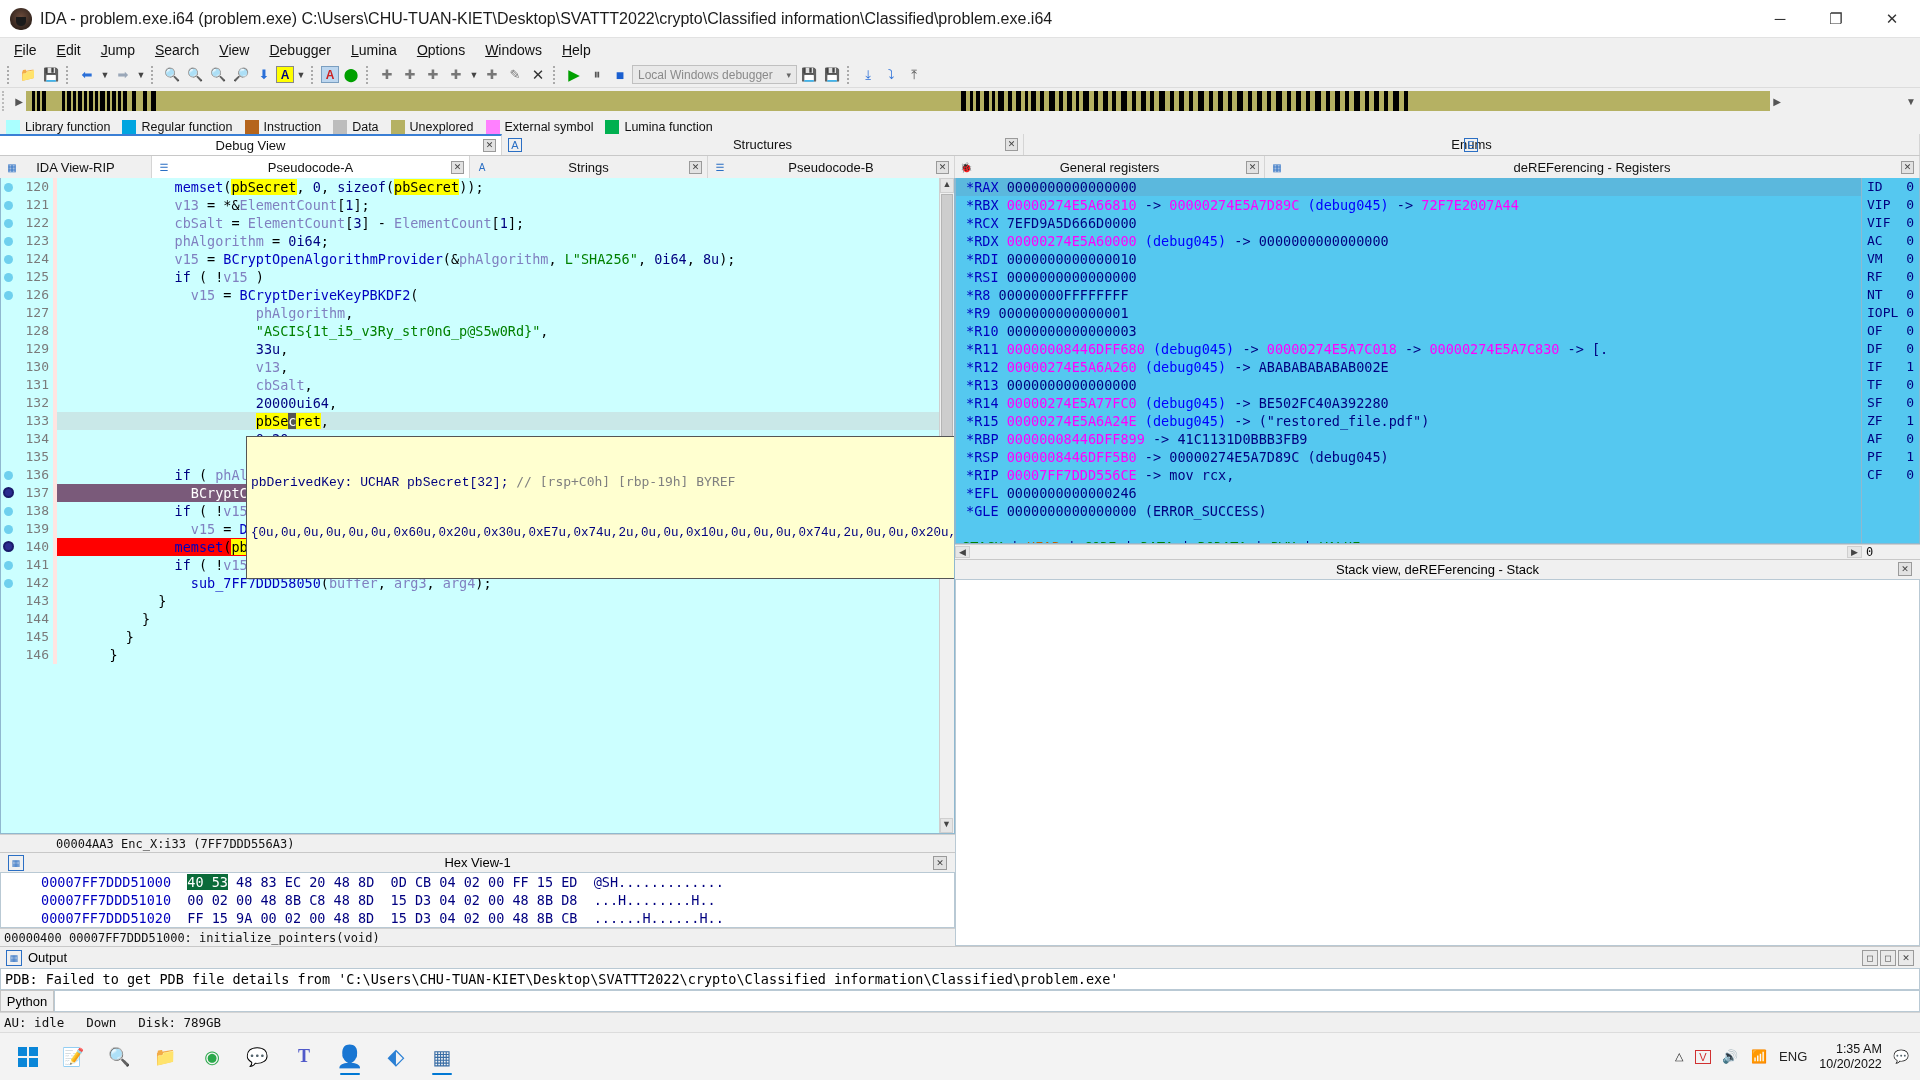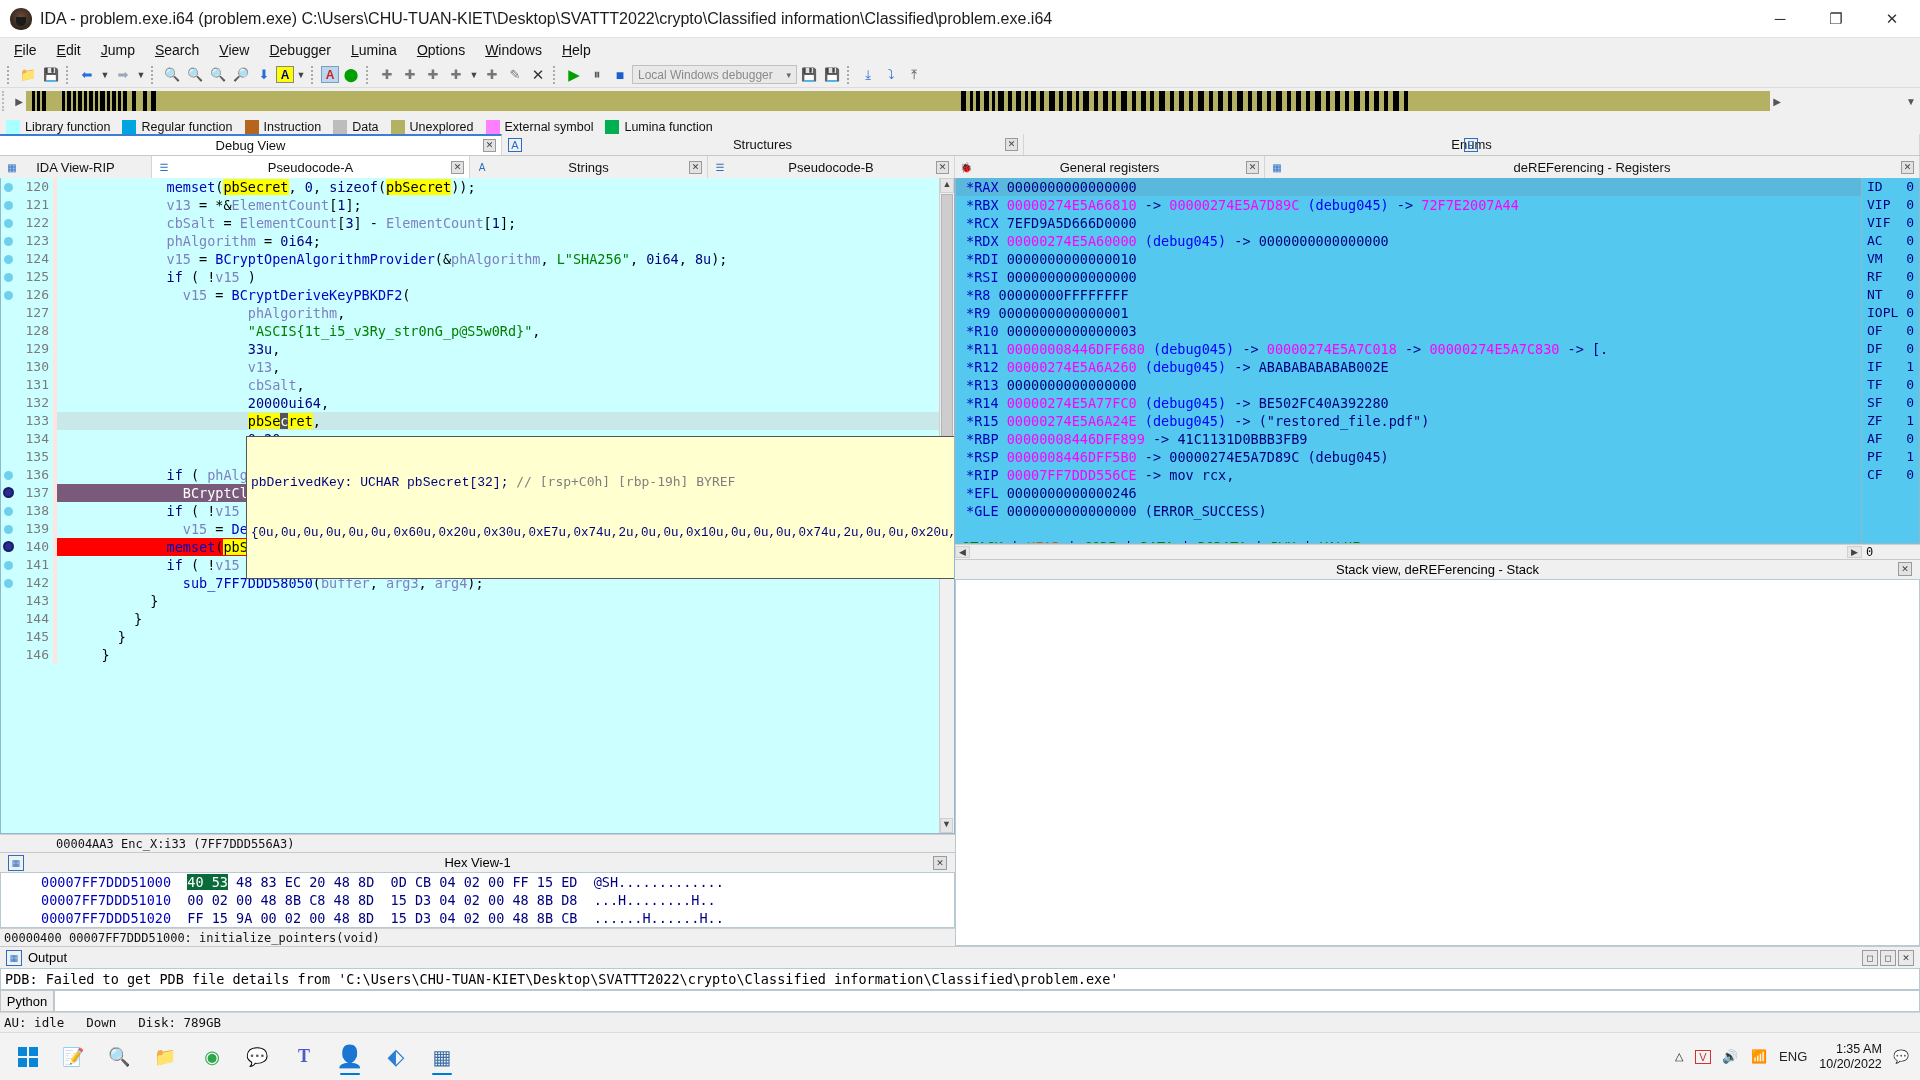--- a/index.html
+++ b/index.html
@@ -93,21 +93,21 @@
      border: 1px solid #8fb8cf; border-top: none;}
   .code { font-family: "DejaVu Sans Mono", monospace; font-size: 13.5px; line-height: 18px;
      white-space: pre; position: relative; }
   .cl { display: flex; height: 18px; align-items: center; }
   .bp { width: 14px; text-align:center; flex:none; }
   .bp .dot { display:inline-block; width:9px;height:9px;border-radius:50%; background:#6fd0ee; }
   .bp .dotr { display:inline-block; width:11px;height:11px;border-radius:50%;
       background:#2b2b8f; border:2px solid #1a1a6a;}
   .lnum { width: 38px; text-align:right; color:#7a7a7a; flex:none; padding-right:4px; font-size:13px;}
   .gut { width: 4px; flex:none; background:#ffe4e1; height:18px; }
-  .ctext { padding-left: 12px; flex:1; }
+  .ctext { padding-left: 20px; flex:1; }
   .hl-line { background: #c9e8e8; }
   .hl-purple { background: #7a5a7a; }
   .hl-red { background: #ff0000; }
   .k-fn { color:#0000c0; }
   .k-var { color:#8080c0; }
   .k-num { color:#000080; }
   .k-str { color:#008000; }
   .k-kw  { color:#000080; }
   .k-hl  { background:#ffff00; }
   .k-white { color:#ffffff; }

